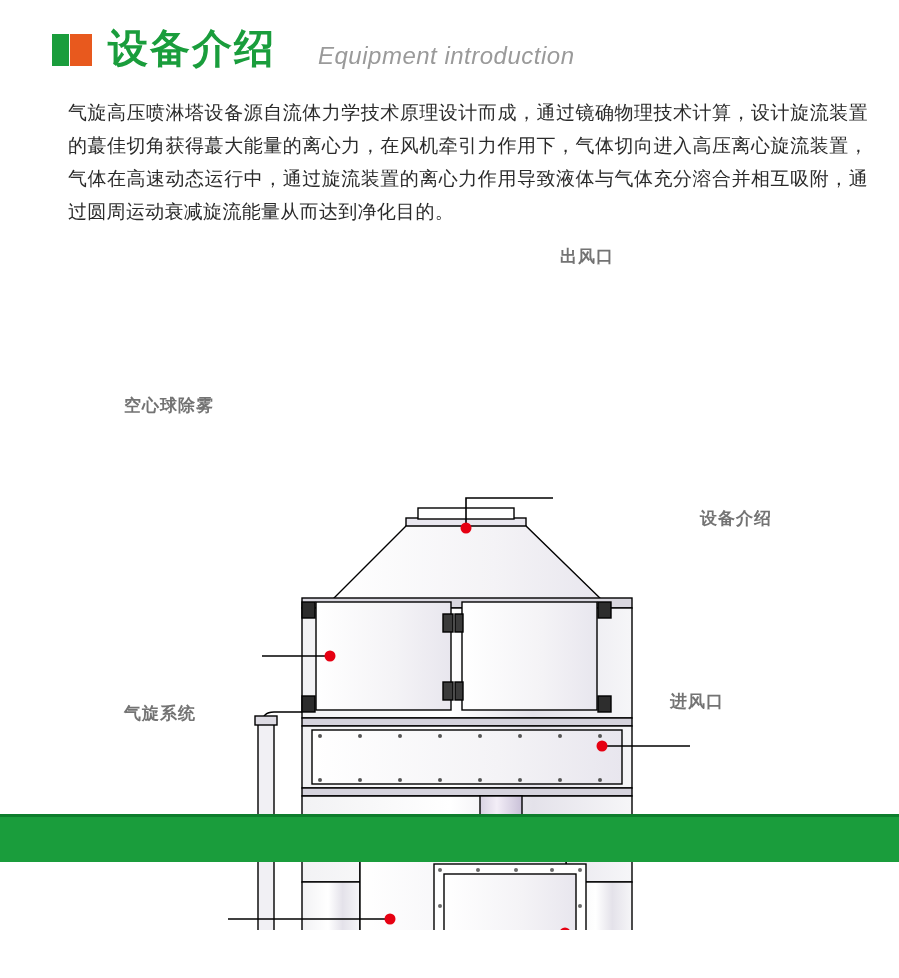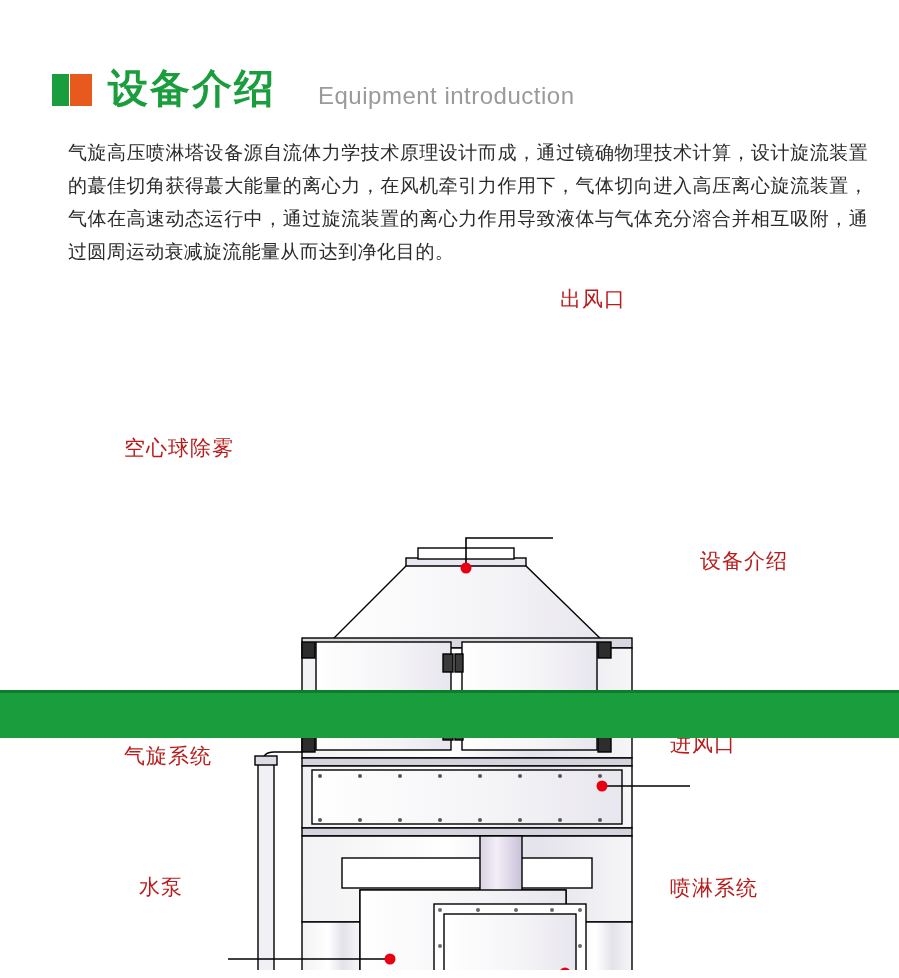--- a/index.html
+++ b/index.html
@@ -10,23 +10,22 @@
     width: 899px;
     height: 978px;
     background: #ffffff;
     font-family: "Liberation Sans", sans-serif;
     overflow: hidden;
     position: relative;
   }
   .page {
     position: relative;
     width: 899px;
-    height: 698px;
+    height: 862px;
     background: #ffffff;
-    margin-top: 40px;
   }
 
   
   .header {
     position: absolute;
     left: 0;
     top: 0;
     width: 899px;
     height: 92px;
   }
@@ -65,20 +64,21 @@
     white-space: nowrap;
   }
   .header-title-en {
     position: absolute;
     left: 318px;
     top: 42px;
     font-size: 24px;
     color: #9a9a9a;
     letter-spacing: 0.5px;
     white-space: nowrap;
+    font-style: italic;
   }
 
   
   .intro {
     position: absolute;
     left: 68px;
     top: 96px;
     width: 800px;
     font-size: 19px;
     line-height: 33px;
@@ -95,23 +95,23 @@
     width: 899px;
     height: 700px;
   }
   .diagram svg {
     display: block;
   }
 
   
   .callout {
     position: absolute;
-    font-size: 21px;
-    font-weight: normal;
-    color: #b91c1c;
+    font-size: 17px;
+    font-weight: bold;
+    color: #737373;
     white-space: nowrap;
     letter-spacing: 1px;
   }
   .lbl-outlet   { left: 560px; top: 245px; }
   .lbl-demister { left: 124px; top: 394px; }
   .lbl-spray    { left: 700px; top: 507px; }
   .lbl-cyclone  { left: 124px; top: 702px; }
   .lbl-inlet    { left: 670px; top: 690px; }
   .lbl-pump     { left: 139px; top: 833px; }
   .lbl-tank     { left: 670px; top: 834px; }

